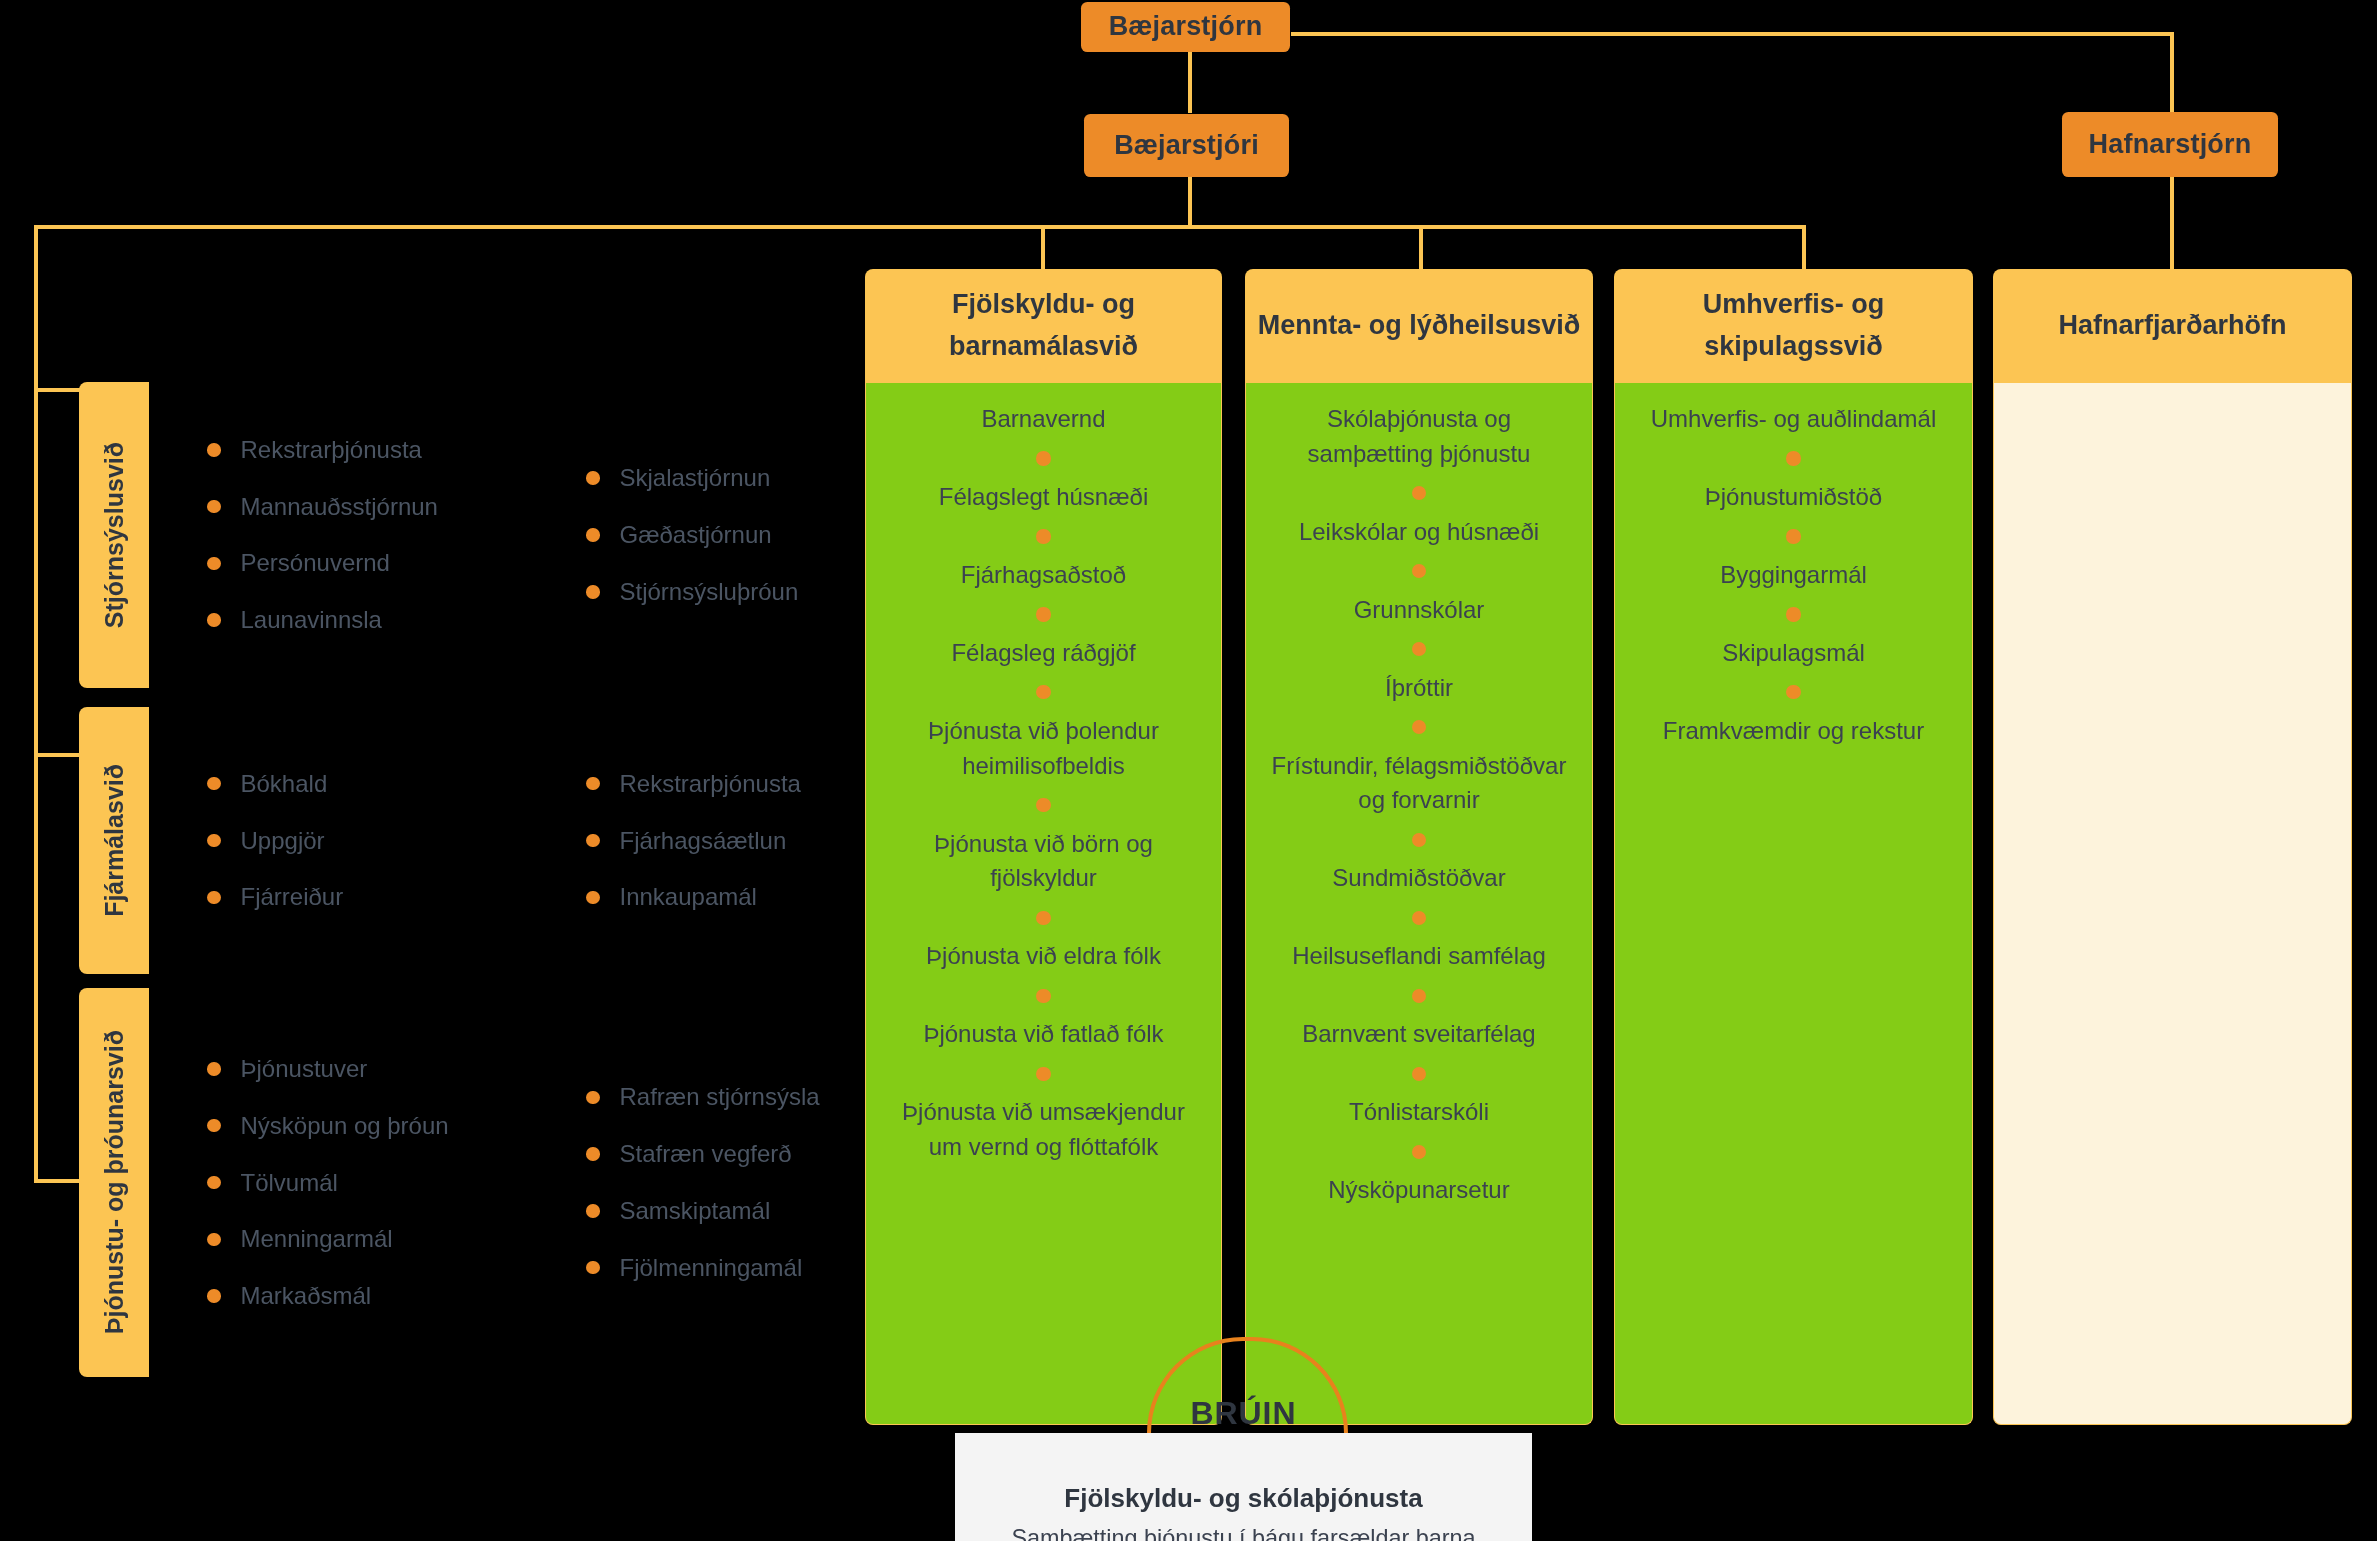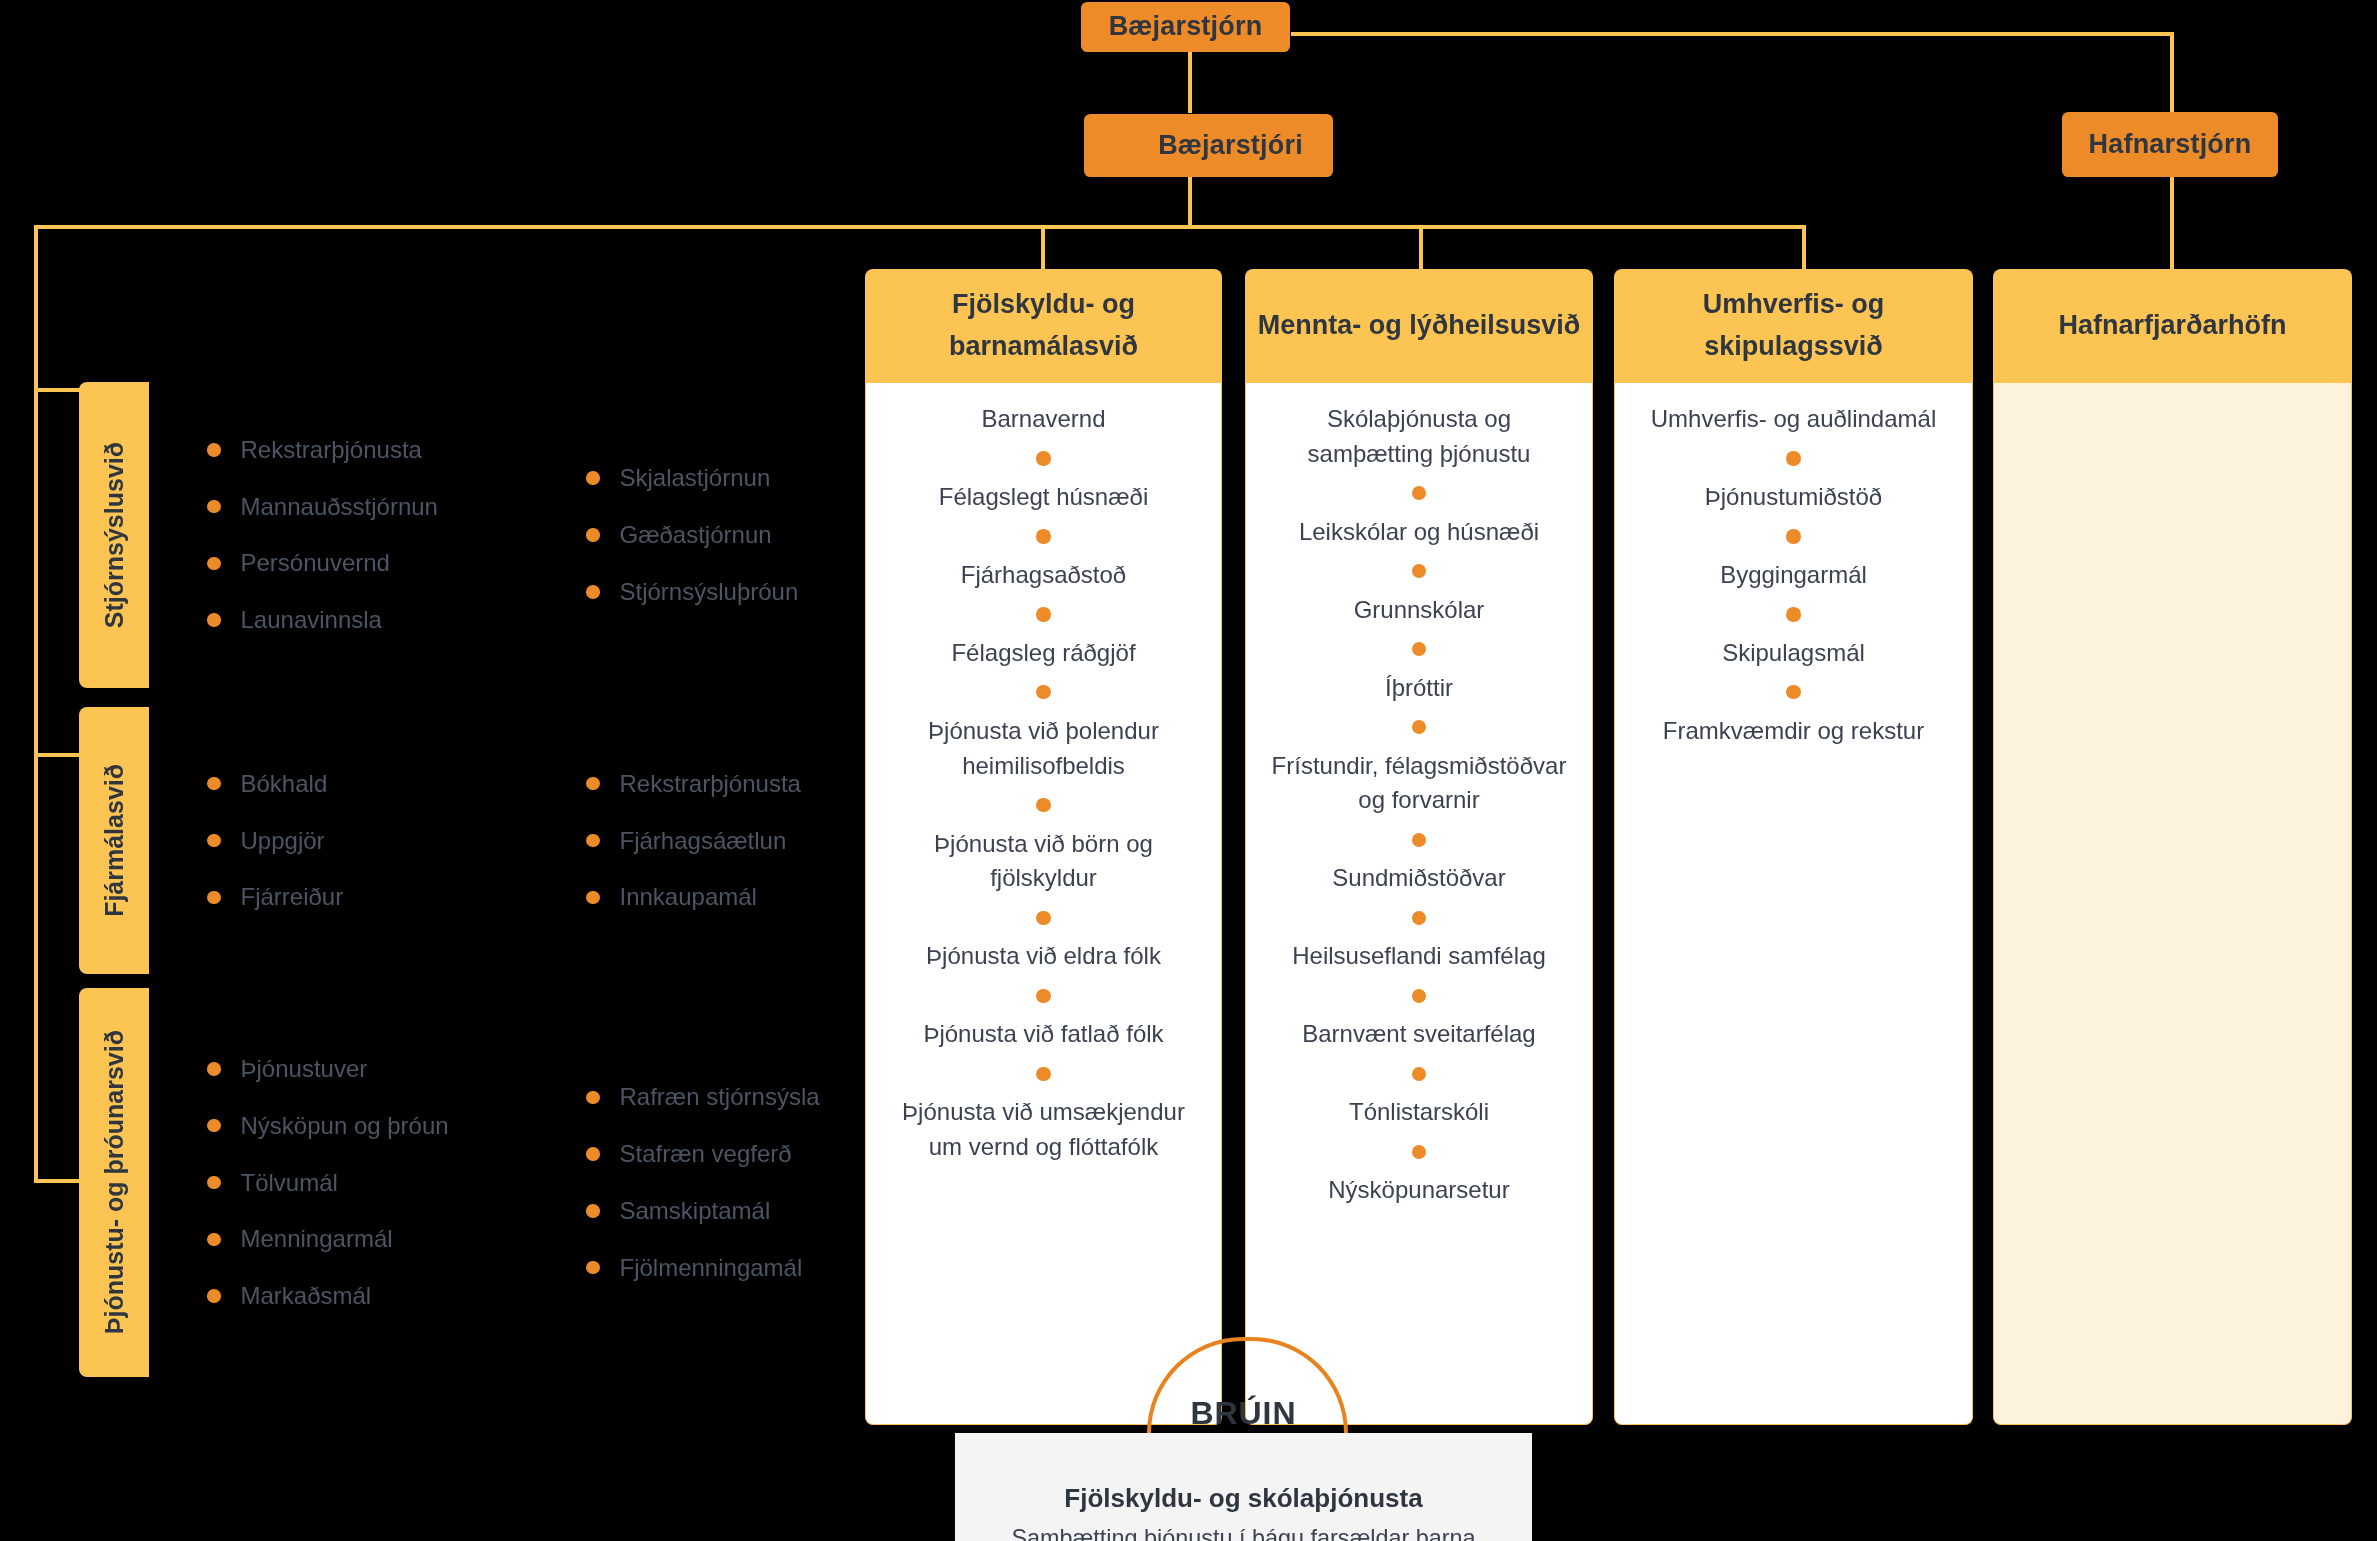--- a/index.html
+++ b/index.html
@@ -31,21 +31,21 @@
   .lcol:first-child{width:379px;}
   .litem{display:flex;align-items:center;font-size:24px;color:#4b5563;
          margin:14.4px 0;}
   .dot{width:13.5px;height:13.5px;border-radius:50%;background:#ed8b28;
        margin-right:20px;flex:none;}
 
   
   .colhead{position:absolute;background:#fcc553;border-radius:8px 8px 0 0;
            display:flex;align-items:center;justify-content:center;text-align:center;
            color:#2f3640;font-weight:bold;font-size:27px;line-height:1.55;z-index:4;}
-  .colbody{position:absolute;background:#ffffff;border:1.8px solid #fcc553;
+  .colbody{position:absolute;background:#84cc16;border:1.8px solid #fcc553;
            border-top:none;border-radius:0 0 8px 8px;box-sizing:border-box;
            padding-top:20px;z-index:3;}
   .colbody.tint{background:#fdf3dc;}
   .citem{text-align:center;font-size:24px;color:#3b4250;line-height:1.45;
          padding:0 20px;}
   .cdot{width:14.4px;height:14.4px;border-radius:50%;background:#ed8b28;
         margin:14.4px auto;}
 
   
   .bruin-arc{position:absolute;width:193px;height:96px;
@@ -80,21 +80,21 @@
 
   <div class="ln ln-v" style="left:34px;top:225px;height:957px;"></div>
   <div class="ln ln-h" style="left:34px;top:388px;width:70px;"></div>
   <div class="ln ln-h" style="left:34px;top:753px;width:70px;"></div>
   <div class="ln ln-h" style="left:34px;top:1179px;width:70px;"></div>
 
   <div class="topbox" style="left:1081px;top:1.8px;width:209px;height:50px;">
     <span>Bæjarstjórn</span>
   </div>
 
-  <div class="topbox" style="left:1084px;top:114px;width:205px;height:63px;padding-left:44px;">
+  <div class="topbox" style="left:1084px;top:114px;width:205px;height:63px;">
     <span>Bæjarstjóri</span>
   </div>
 
   <div class="topbox" style="left:2062px;top:112px;width:216px;height:65px;">
     <span>Hafnarstjórn</span>
   </div>
 
   <div class="colhead" style="left:865px;top:269px;width:357px;height:114px;">
     <span>Fjölskyldu- og barnamálasvið</span>
   </div>

